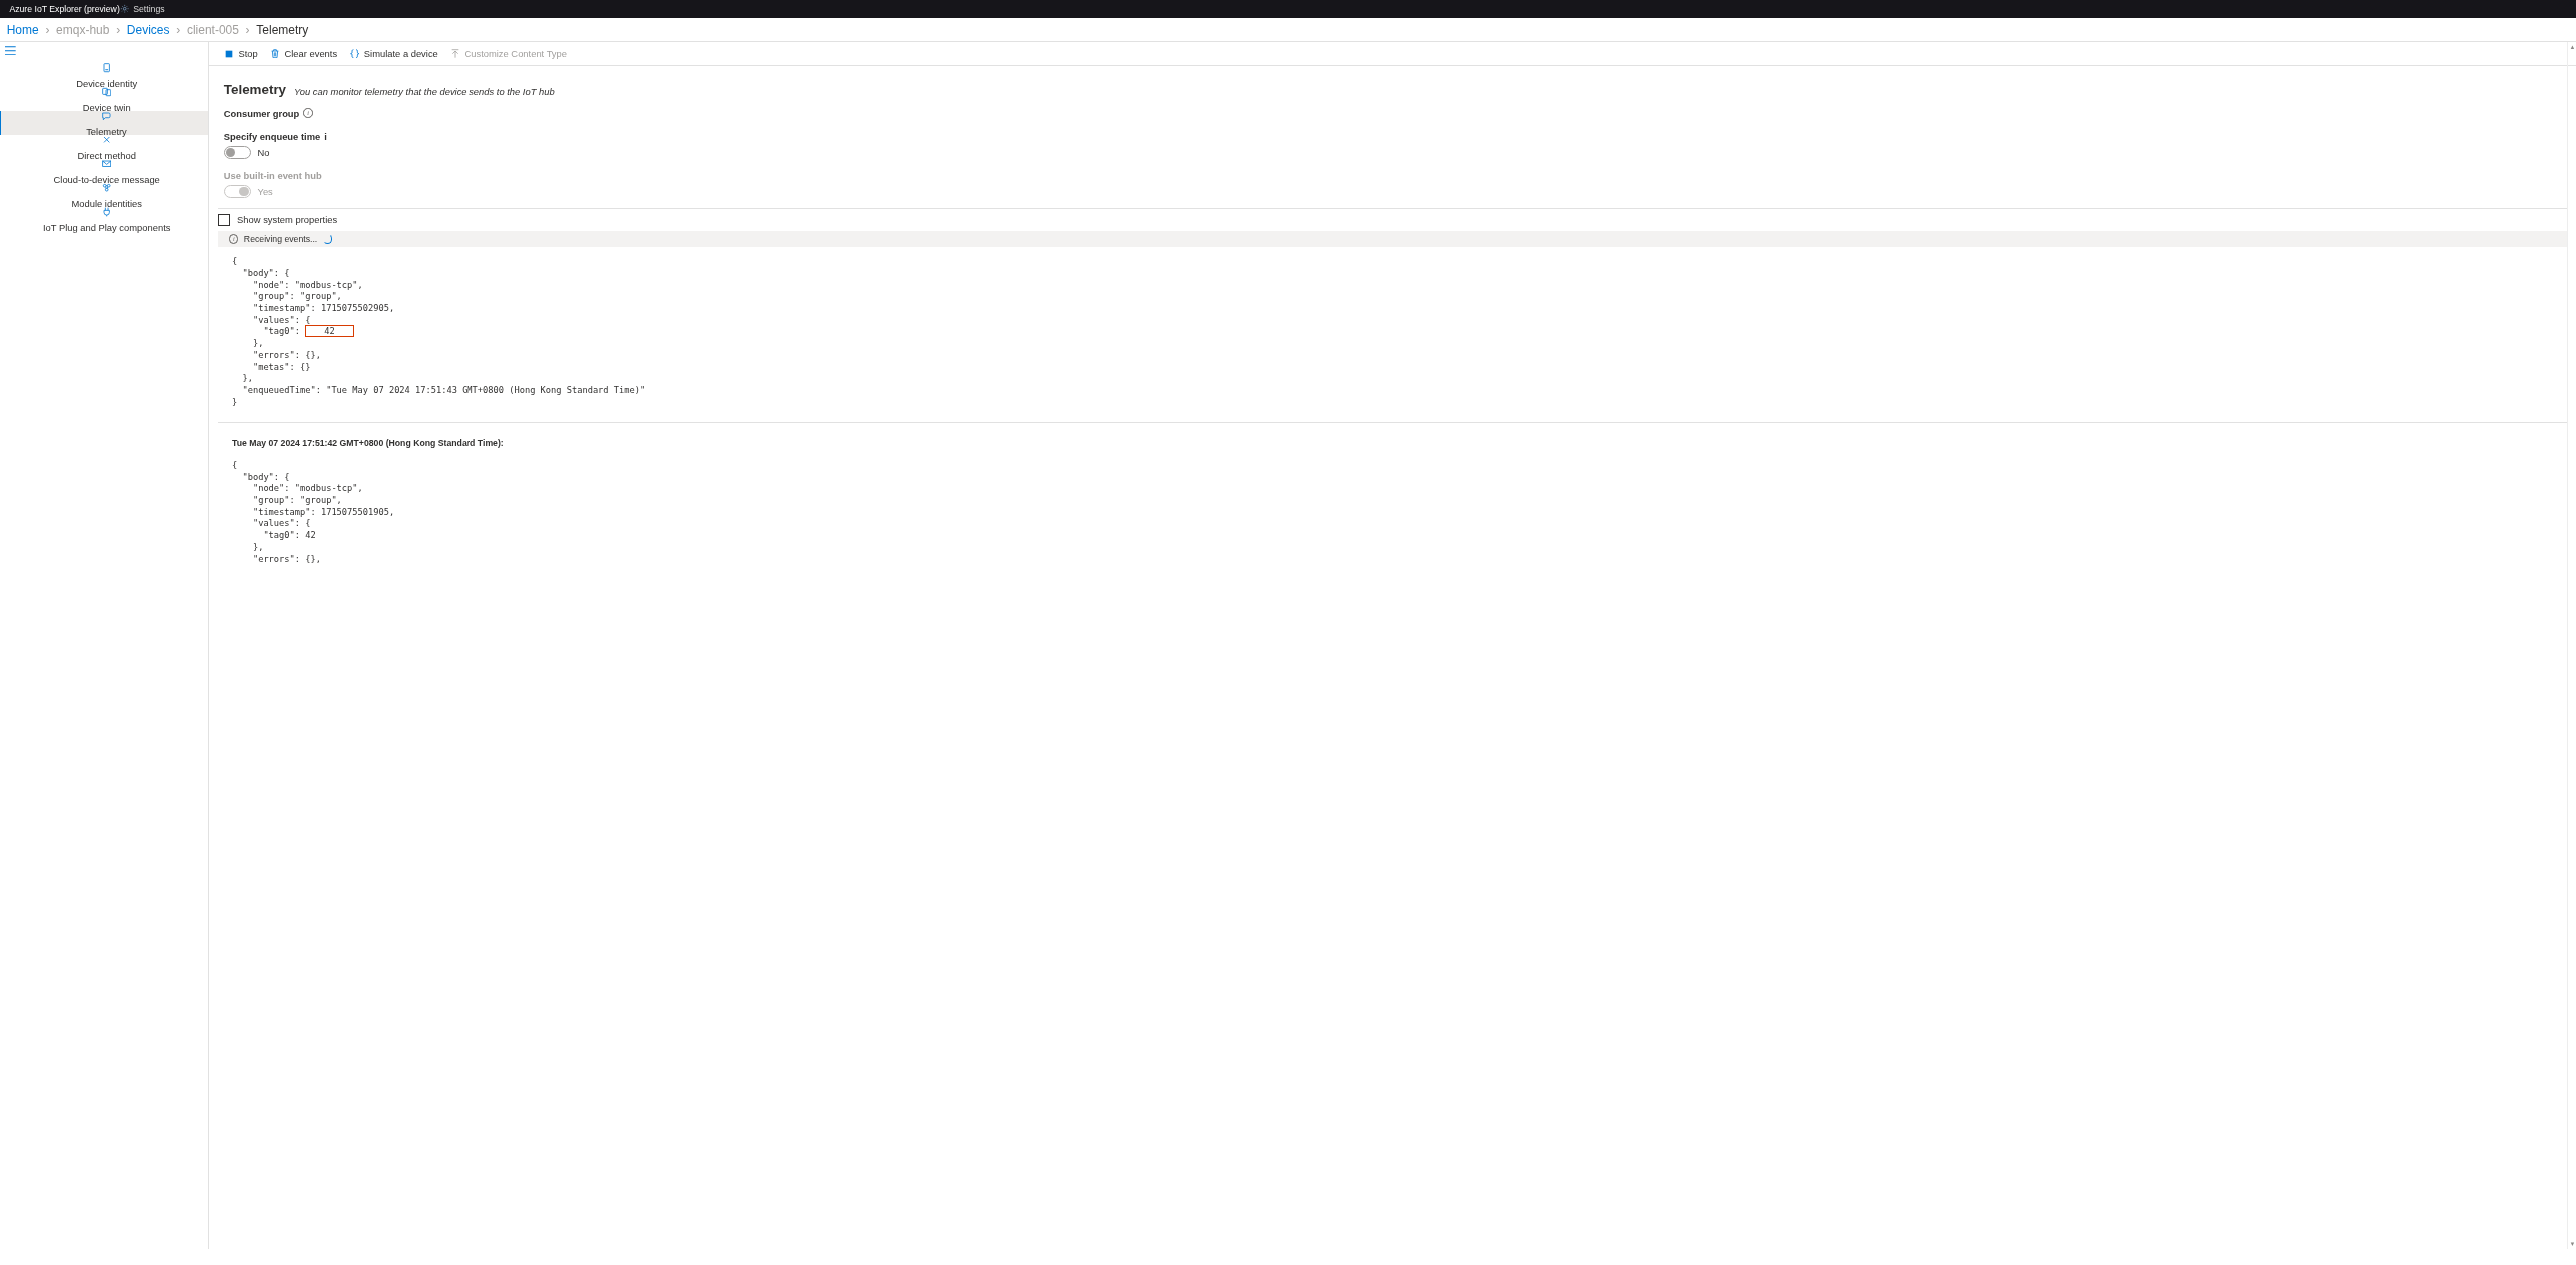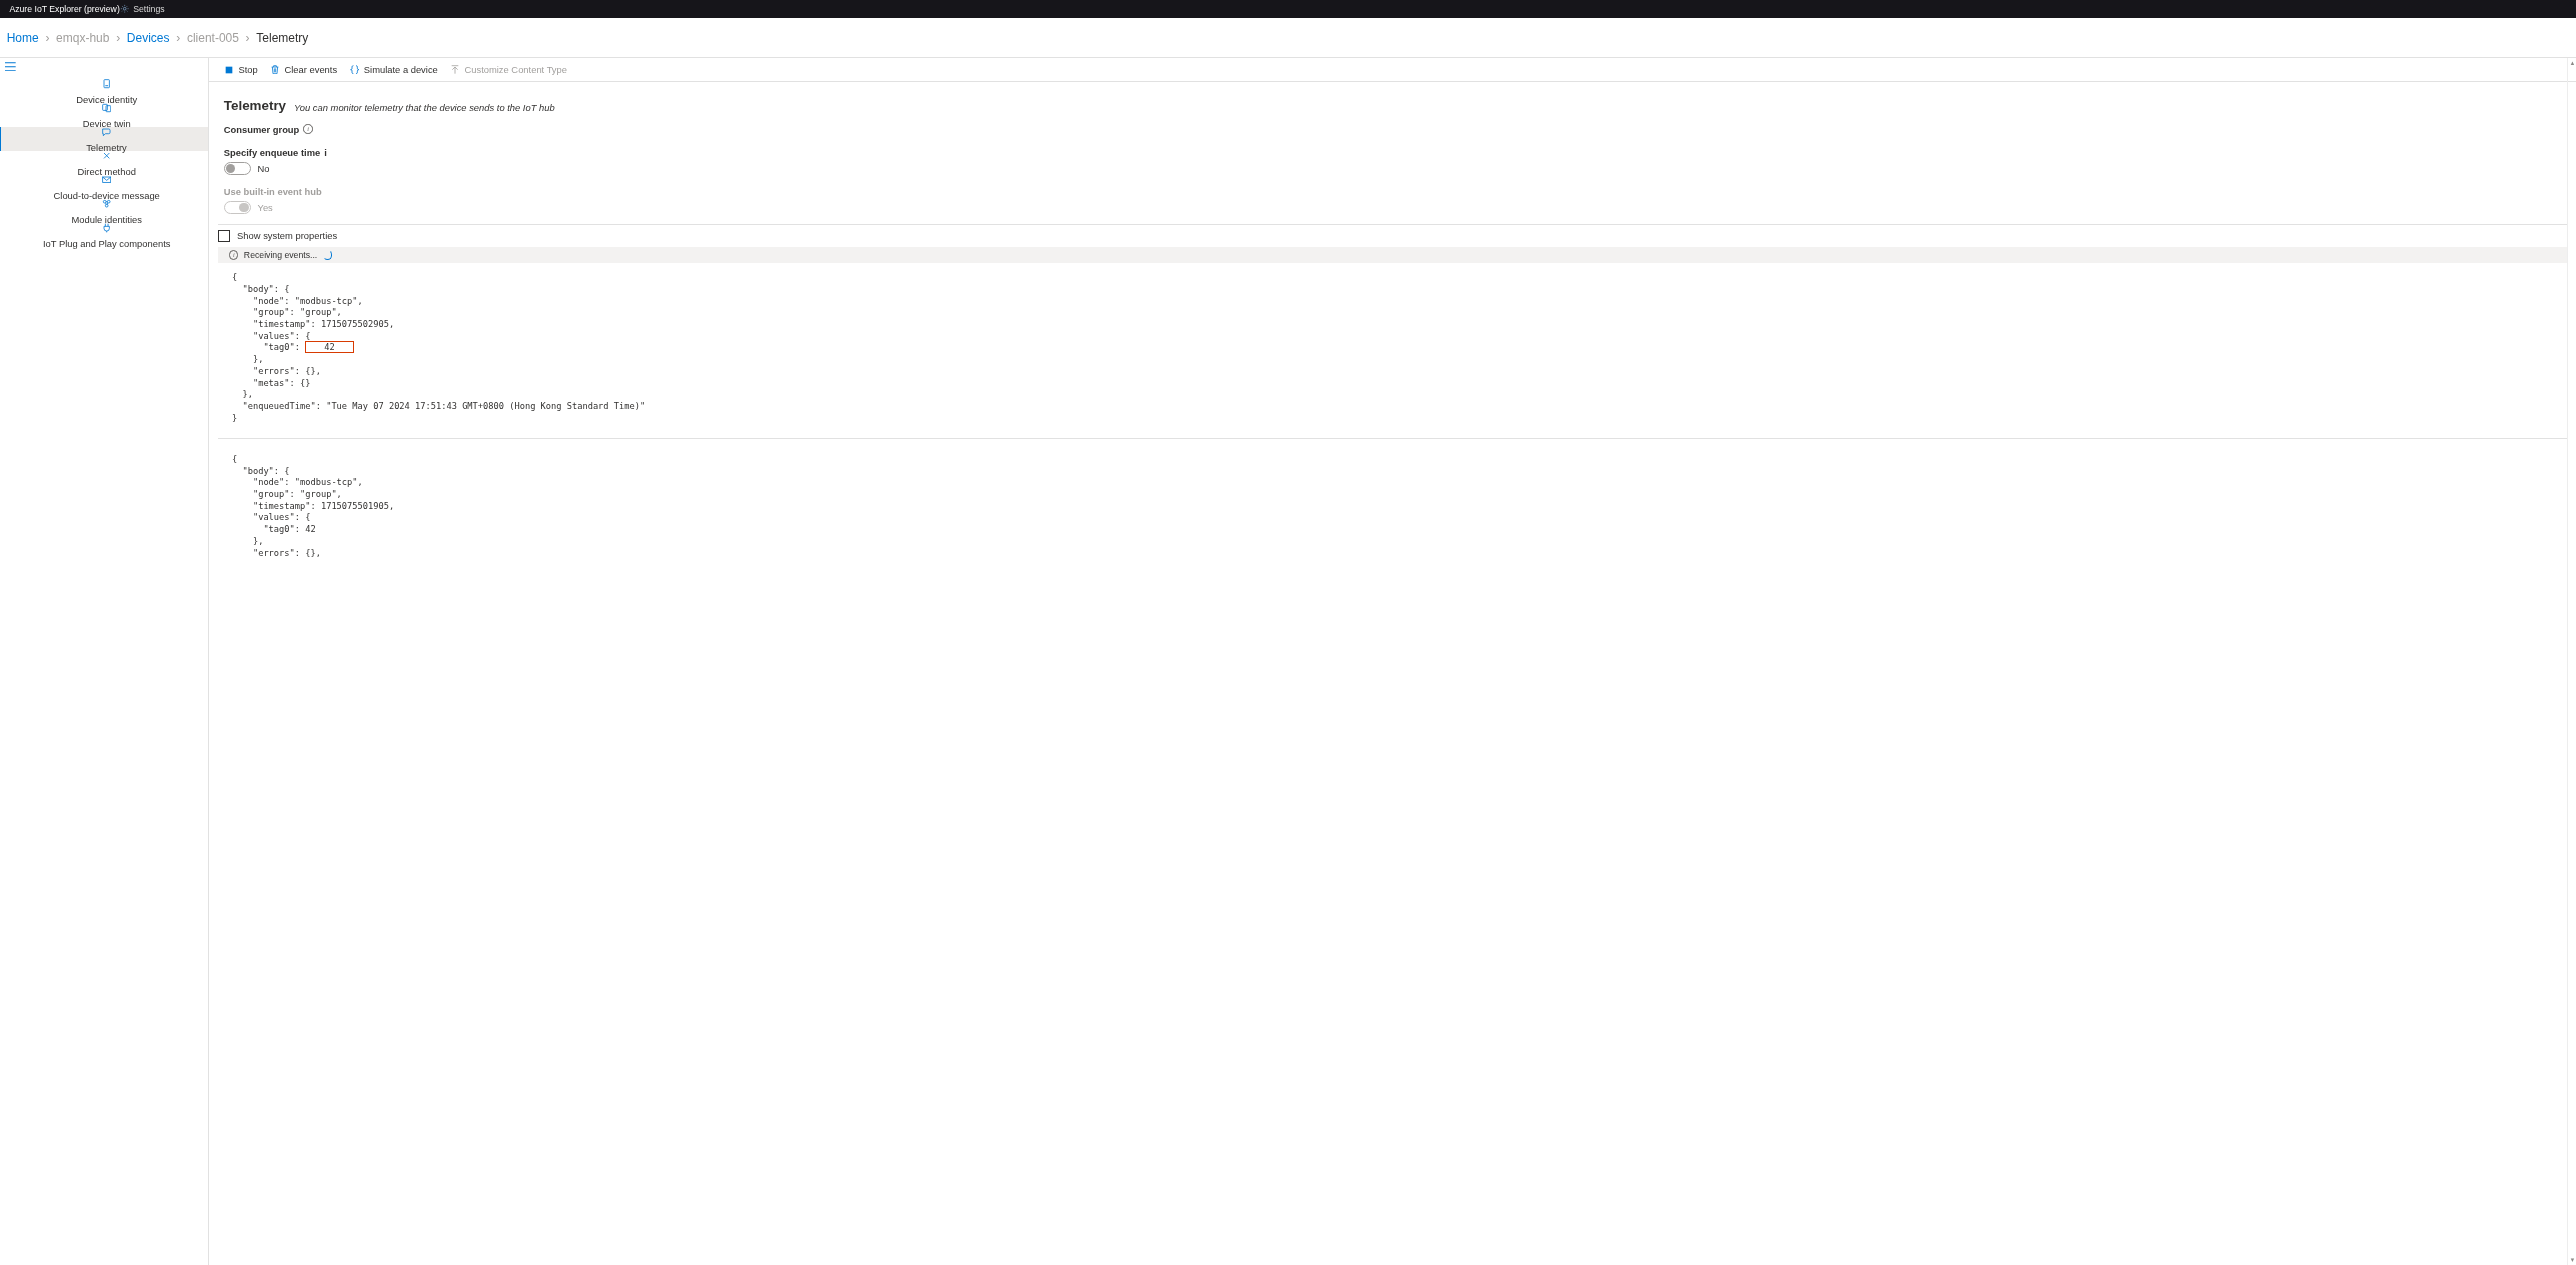--- a/index.html
+++ b/index.html
@@ -4,21 +4,21 @@
 <style>
   * { box-sizing: border-box; margin: 0; padding: 0; }
   html, body { height: 100%; font-family: "Segoe UI", -apple-system, BlinkMacSystemFont, sans-serif; font-size: 9.4px; color: #323130; background: #fff; }
 
   
   .titlebar { background: #16151a; color: #fff; height: 18px; display: flex; align-items: center; justify-content: flex-start; padding: 0 5.4px; font-size: 8.7px; }
   .titlebar .title { padding-left: 4px; color: #fff; }
   .titlebar .settings { display: inline-flex; align-items: center; gap: 4px; color: #d8d8d8; cursor: pointer; }
 
   
-  .breadcrumbbar { background: #fff; border-bottom: 0.7px solid #e1e1e1; height: 40px; display: flex; align-items: center; padding: 0 6.7px; font-size: 12px; }
+  .breadcrumbbar { background: #fff; border-bottom: 0.7px solid #e1e1e1; height: 24px; display: flex; align-items: center; padding: 0 6.7px; font-size: 12px; }
   .breadcrumbbar .crumb { color: #a19f9d; }
   .breadcrumbbar .crumb.link { color: #0078d4; cursor: pointer; }
   .breadcrumbbar .crumb.current { color: #323130; }
   .breadcrumbbar .sep { color: #a19f9d; margin: 0 6.7px; }
   .breadcrumbbar .crumb.home { color: #0078d4; }
 
   
   .body { display: flex; height: calc(100% - 58px); }
 
   
@@ -284,20 +284,21 @@
 <span>    "errors": {},</span>
 <span>    "metas": {}</span>
 <span>  },</span>
 <span>  "enqueuedTime": "Tue May 07 2024 17:51:43 GMT+0800 (Hong Kong Standard Time)"</span>
 <span>}</span></pre>
       </div>
 
       <div class="event-sep"></div>
 
       <div class="event">
+        <div class="ts">Tue May 07 2024 17:51:42 GMT+0800 (Hong Kong Standard Time):</div>
 <pre><span>{</span>
 <span>  "body": {</span>
 <span>    "node": "modbus-tcp",</span>
 <span>    "group": "group",</span>
 <span>    "timestamp": 1715075501905,</span>
 <span>    "values": {</span>
 <span>      "tag0": 42</span>
 <span>    },</span>
 <span>    "errors": {},</span></pre>
       </div>

